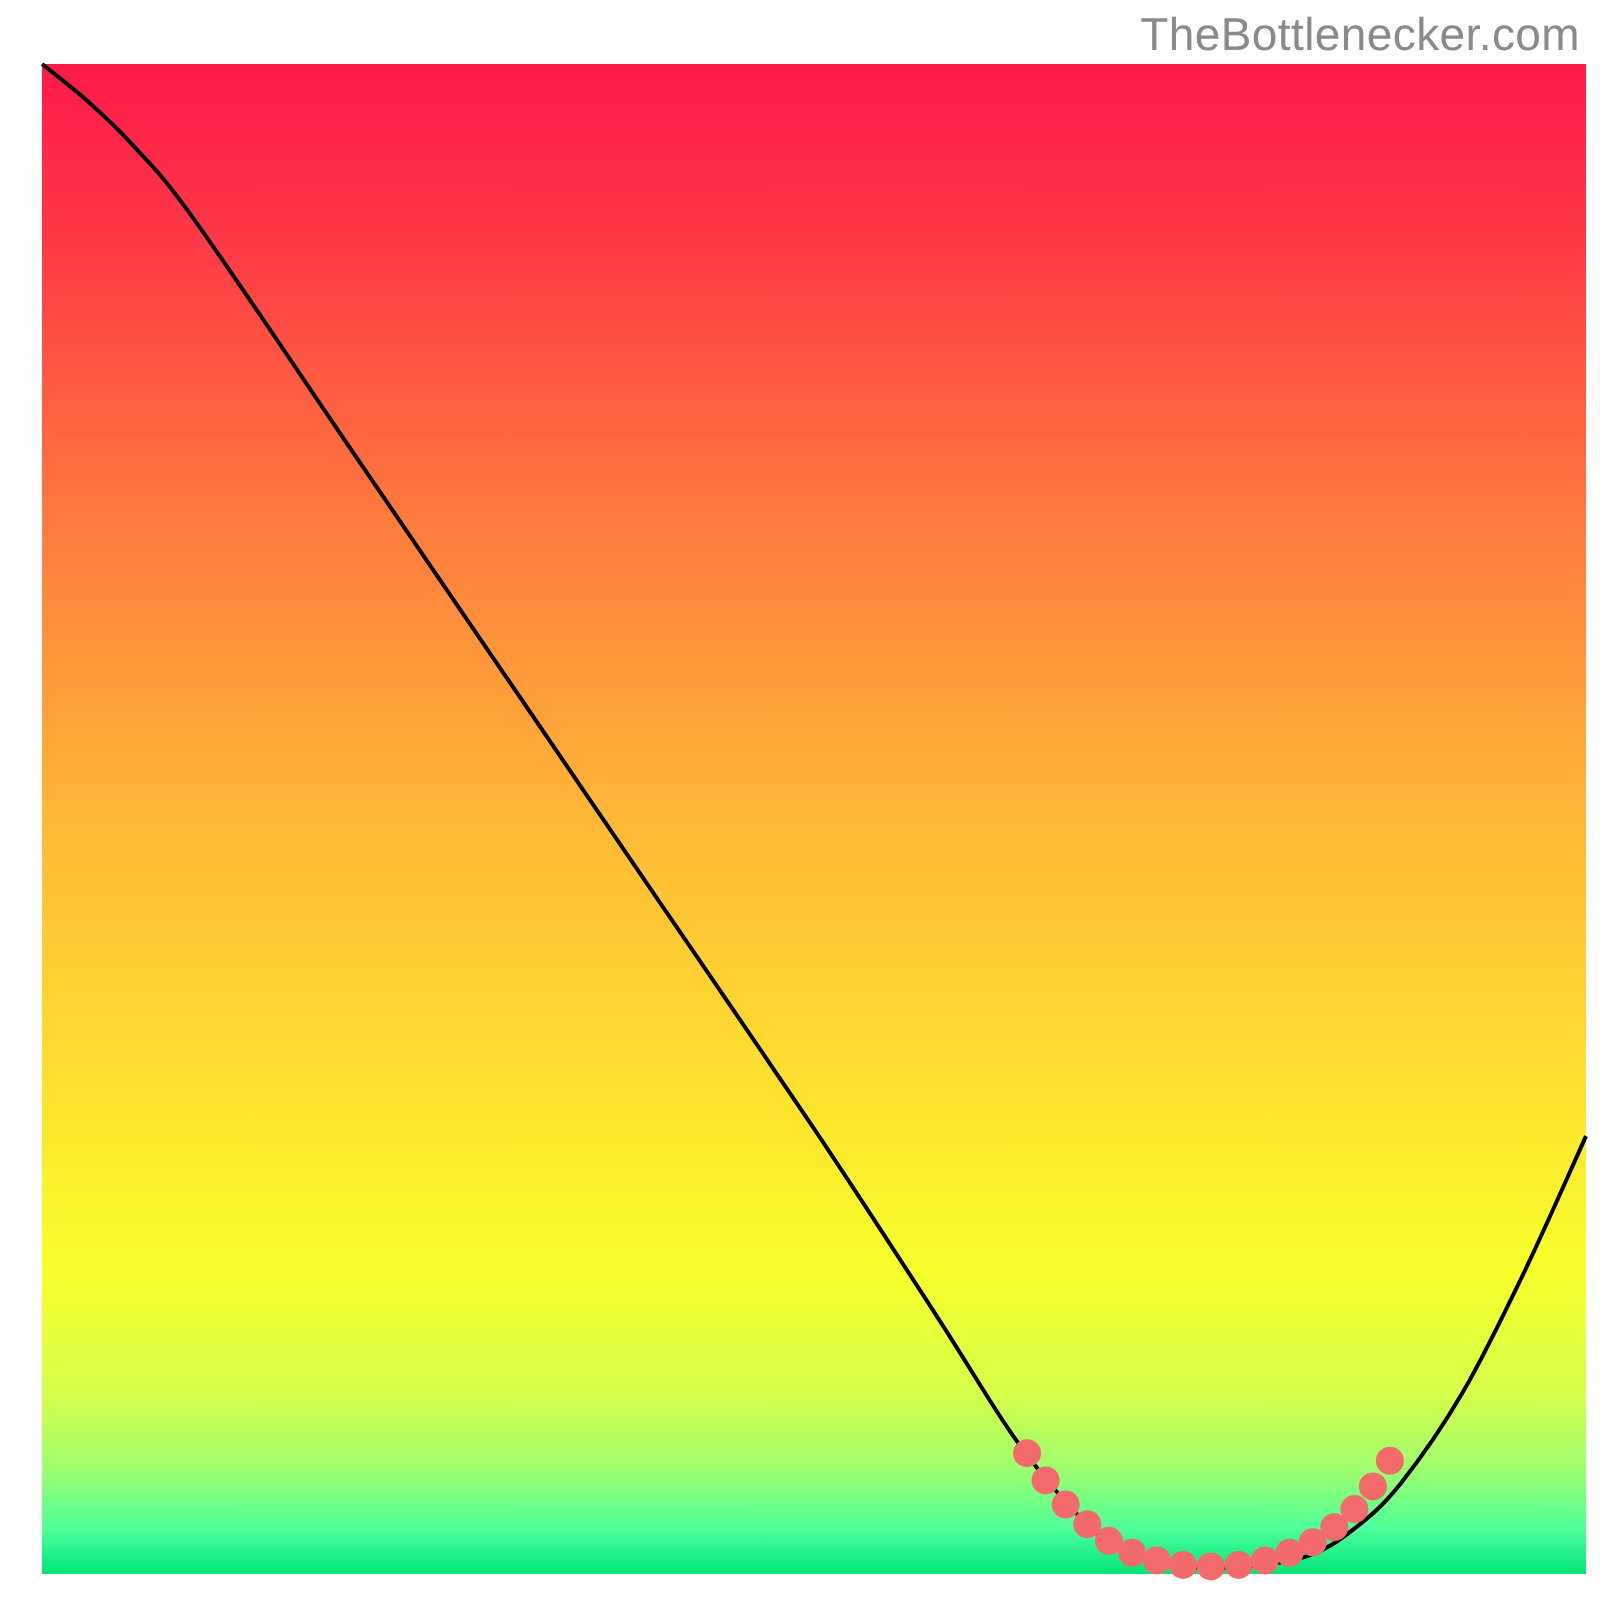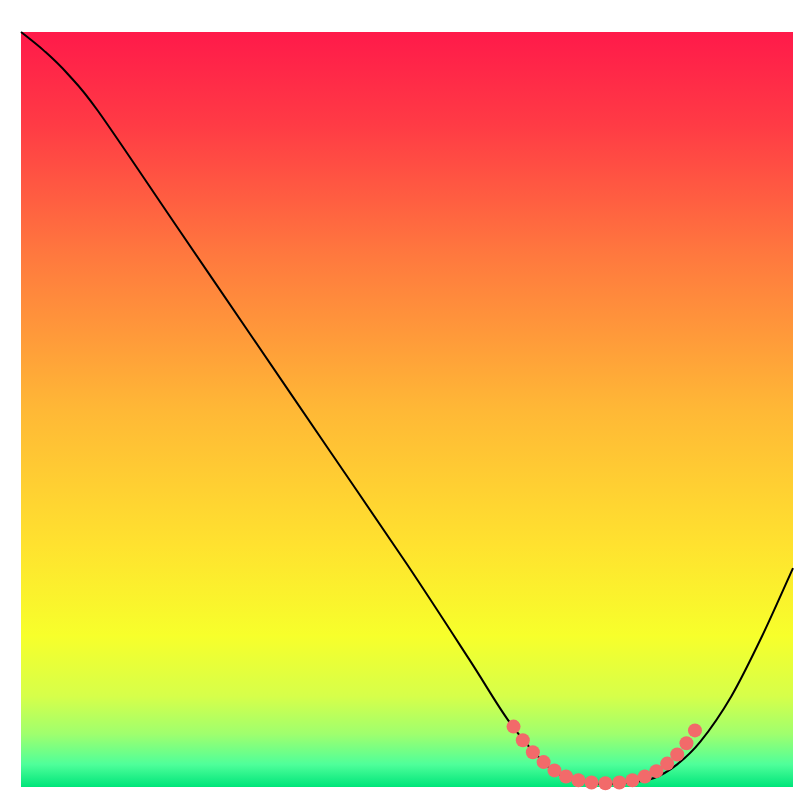--- a/index.html
+++ b/index.html
@@ -30,20 +30,21 @@
     left: 0;
     top: 0;
     width: 800px;
     height: 800px;
   }
 </style>
 </head>
 <body>
 <div class="wrap">
 
+  <div class="attribution">TheBottlenecker.com</div>
 
   <svg class="plot" viewBox="0 0 800 800" preserveAspectRatio="none">
     <defs>
       <linearGradient id="bg-grad" x1="0" y1="0" x2="0" y2="1">
           <stop offset="0.0%" stop-color="#ff1a4a"></stop>
           <stop offset="12.0%" stop-color="#ff3a45"></stop>
           <stop offset="30.0%" stop-color="#ff7a3e"></stop>
           <stop offset="50.0%" stop-color="#ffb836"></stop>
           <stop offset="68.0%" stop-color="#ffe22f"></stop>
           <stop offset="80.0%" stop-color="#f7ff2b"></stop>

